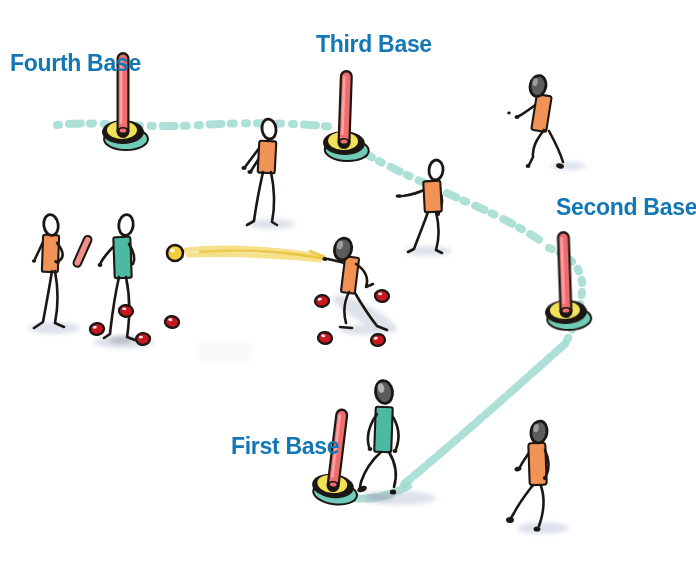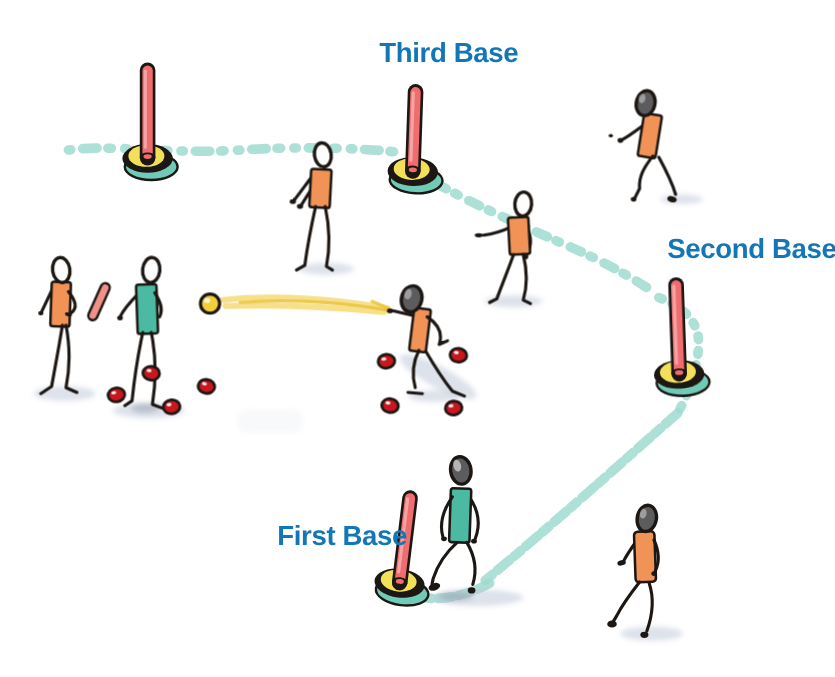--- a/index.html
+++ b/index.html
@@ -231,17 +231,18 @@
       <use href="#redball" transform="translate(126,311) rotate(6)"></use>
       <use href="#redball" transform="translate(143,339) rotate(-5)"></use>
       <use href="#redball" transform="translate(172,322) rotate(8)"></use>
       <use href="#redball" transform="translate(322,301) rotate(-6)"></use>
       <use href="#redball" transform="translate(382,296) rotate(5)"></use>
       <use href="#redball" transform="translate(325,338) rotate(7)"></use>
       <use href="#redball" transform="translate(378,340) rotate(-7)"></use>
     </g>
   </svg>
 
+  <div class="base-label" style="left:10px;top:51px">Fourth Base</div>
   <div class="base-label" style="left:316px;top:32px">Third Base</div>
   <div class="base-label" style="left:231px;top:434px">First Base</div>
   <div class="base-label" style="left:556px;top:195px">Second Base</div>
 
 </div>
 
 </body></html>

